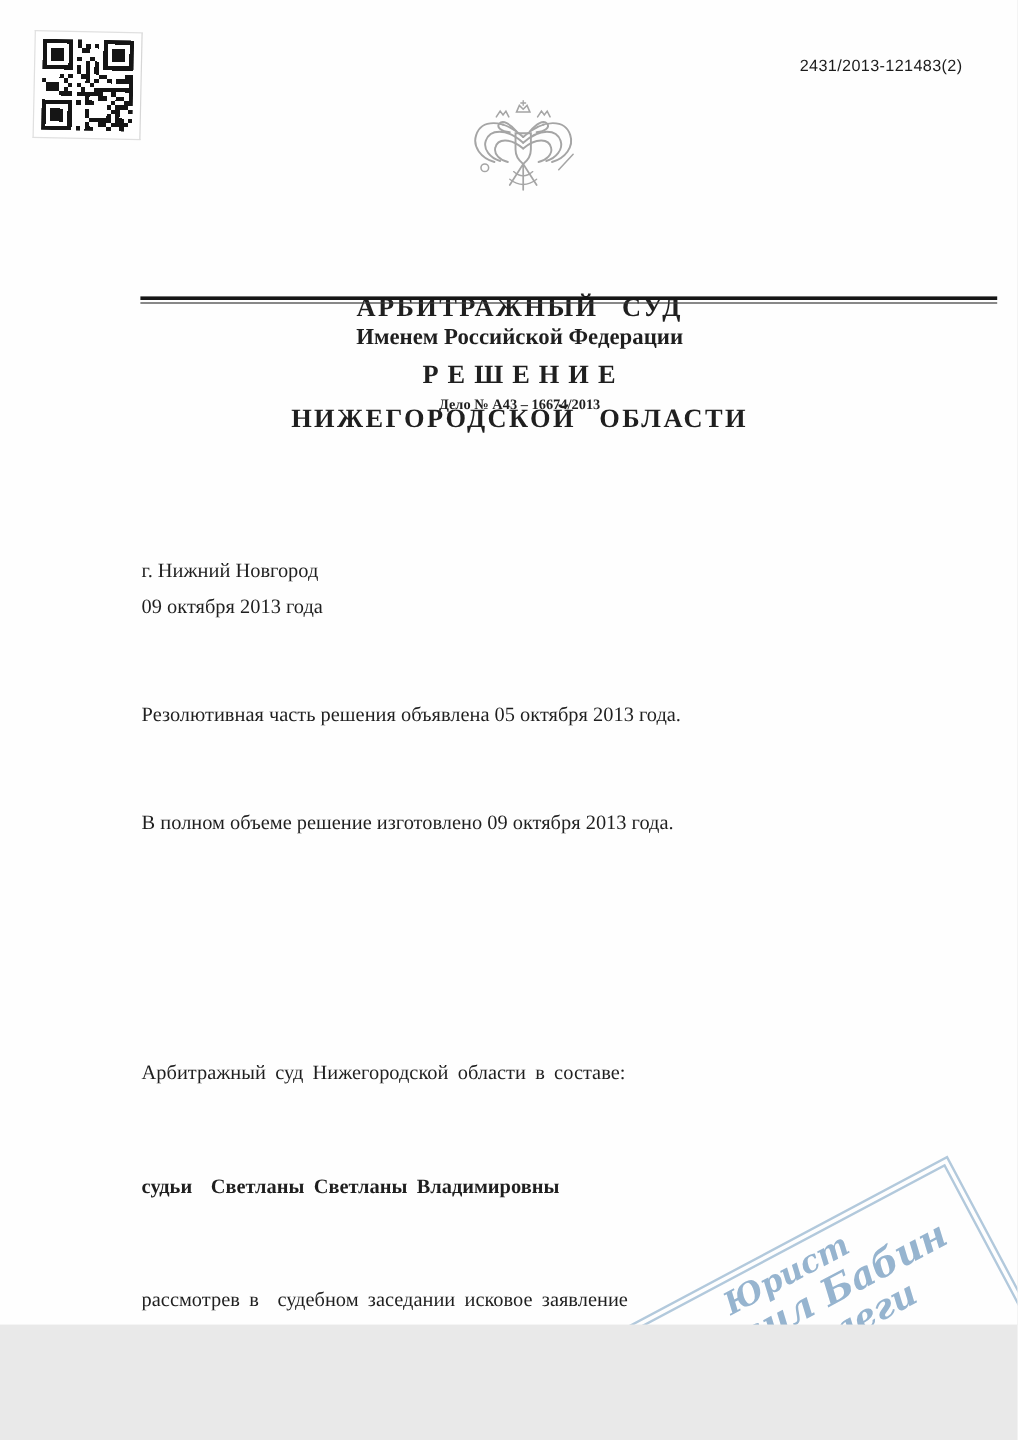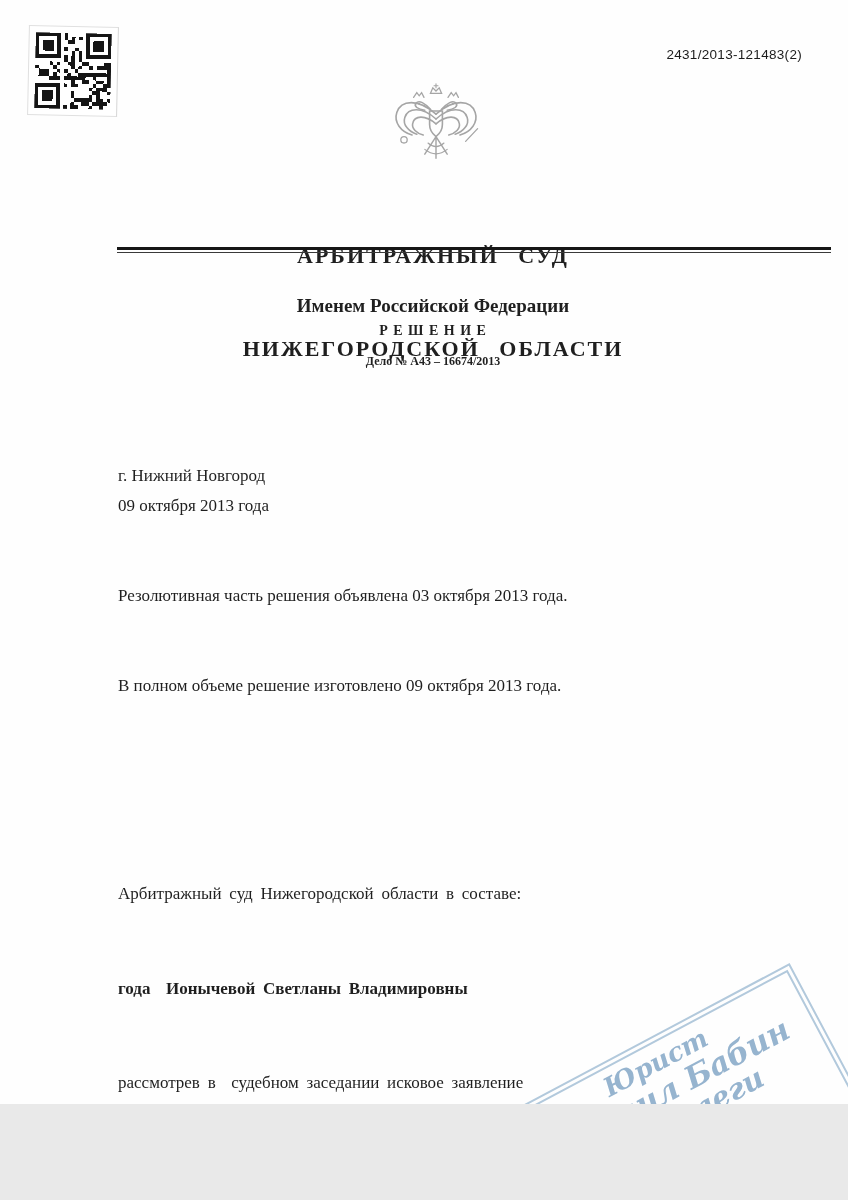--- a/index.html
+++ b/index.html
@@ -24,24 +24,24 @@
   .court-title{
     position:absolute; left:118px; top:178px; width:630px; text-align:center;
     font-weight:bold; font-size:22px; line-height:31px;
     letter-spacing:2px; word-spacing:12px; white-space:pre;font-family:Liberation Serif, serif;
   }
   .rule{
     position:absolute; left:117px; top:247px; width:714px; height:2px;
     border-top:3px solid #161616; border-bottom:1px solid #3a3a3a;
   }
   .inname,.dtype,.case{
-    position:absolute; left:118px; width:630px; text-align:center; font-weight:bold; white-space:pre;margin-top:24px;
+    position:absolute; left:118px; width:630px; text-align:center; font-weight:bold; white-space:pre;
   }
   .inname{top:271px; font-size:19px;}
-  .dtype{top:299px; font-size:14px; letter-spacing:1px;}
+  .dtype{top:299px; font-size:22px; letter-spacing:1px;}
   .case{top:330px; font-size:12px;}
   
   .content{
     position:absolute; left:118px; top:371px; width:630px;
     font-size:17px; line-height:30px; white-space:pre-wrap;
   }
   .row{display:flex; justify-content:space-between;flex-direction:column;}
   .comp{margin-top:24px; line-height:31.5px; word-spacing:3.5px;}
   .bold{font-weight:bold;}
   
@@ -327,26 +327,26 @@
   <div class="inname">Именем Российской Федерации</div>
   <div class="dtype">Р Е Ш Е Н И Е</div>
   <div class="case">Дело № А43 – 16674/2013</div>
 
   <div class="content">
 
     <div class="row">
       <span>г. Нижний Новгород</span>
       <span>09 октября 2013 года</span>
     </div>
-    <div>Резолютивная часть решения объявлена 03 октября 2013 года.</div>
+    <div>Резолютивная часть решения объявлена 05 октября 2013 года.</div>
     <div>В полном объеме решение изготовлено 09 октября 2013 года.</div>
 
     <div class="comp">
       <div>Арбитражный суд Нижегородской области в составе:</div>
-      <div class="bold">года  Ионычевой Светланы Владимировны</div>
+      <div class="bold">судьи  Светланы Светланы Владимировны</div>
       <div>рассмотрев в  судебном заседании исковое заявление</div>
       <div>при ведении протокола судебного заседания помощником судьи Т.С.Мортиной,</div>
       
       
     </div>
 
     
 
     
 

